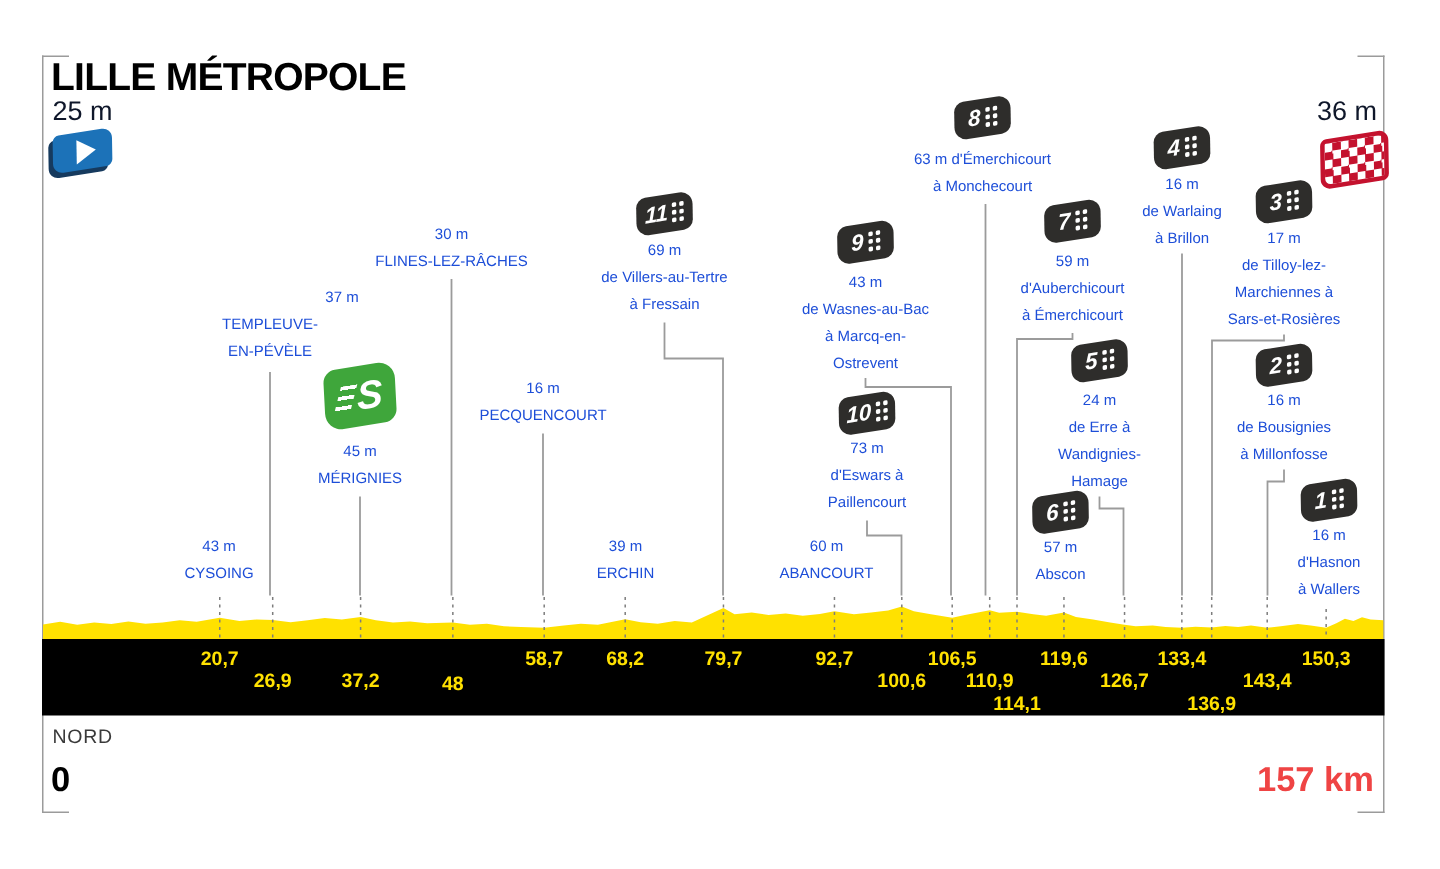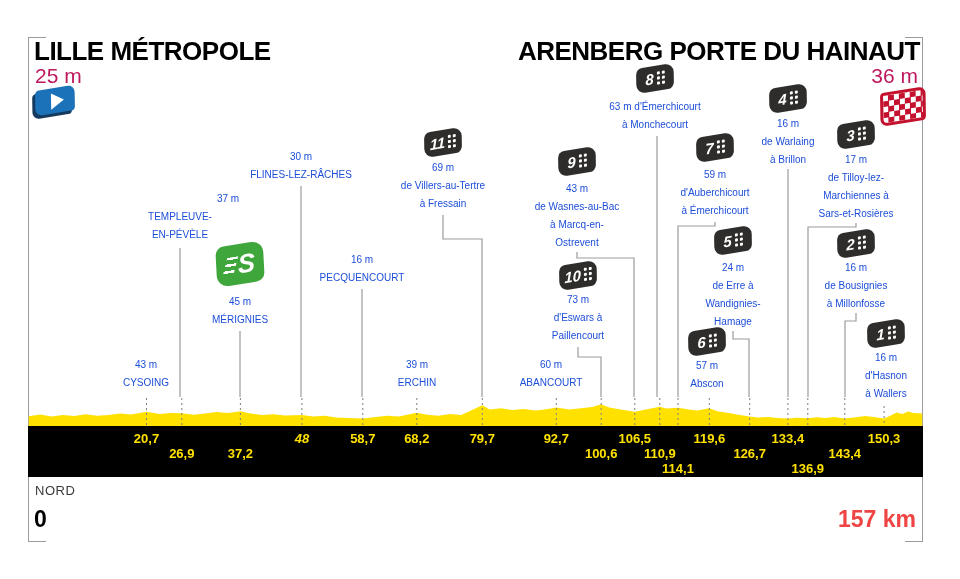--- a/index.html
+++ b/index.html
@@ -6,21 +6,21 @@
   #canvas{position:relative;width:960px;height:579px;background:#ffffff;overflow:hidden;
           font-family:"Liberation Sans","DejaVu Sans",sans-serif;color:#1a1a1a;}
   
   .bracket{position:absolute;top:37px;height:503px;width:17px;}
   #bracket-left{left:28px;border-left:1.5px solid #9b9b9b;border-top:1.5px solid #9b9b9b;border-bottom:1.5px solid #9b9b9b;}
   #bracket-right{left:905px;border-right:1.5px solid #9b9b9b;border-top:1.5px solid #9b9b9b;border-bottom:1.5px solid #9b9b9b;}
   
   .title{position:absolute;top:36px;font-size:26px;font-weight:bold;letter-spacing:-0.5px;color:#000;white-space:nowrap;}
   #start-title{left:34px;}
   #finish-title{right:40px;text-align:right;}
-  .elev{position:absolute;top:64px;font-size:21px;color:#be185d;white-space:nowrap;}
+  .elev{position:absolute;top:64px;font-size:18px;color:#0f172a;white-space:nowrap;}
   #start-elev{left:35px;}
   #finish-elev{right:42px;text-align:left;}
   
   #start-flag{position:absolute;left:35px;top:88px;width:40px;height:25px;background:#1c72b8;
       border-radius:4px 7px 4px 7px;transform:rotate(-9deg) skewX(-8deg);
       box-shadow:-3px 3px 0 #163a5e;display:flex;align-items:center;justify-content:center;}
   #start-flag .tri{width:0;height:0;border-left:13px solid #fff;border-top:8px solid transparent;border-bottom:8px solid transparent;margin-left:4px;}
   #finish-flag{position:absolute;left:880px;top:90px;width:40px;height:27px;
       border:3px solid #c4122e;border-radius:4px 7px 4px 7px;transform:rotate(-9deg) skewX(-8deg);
       background:conic-gradient(#c4122e 0 90deg,#fff 90deg 180deg,#c4122e 180deg 270deg,#fff 270deg) 0 0/11px 11px;}
@@ -263,33 +263,32 @@
           <i></i>
         </span>
       </div>
       <div class="lab" style="left: 886px; top: 349px;">16 m</div>
       <div class="lab" style="left: 886px; top: 367px;">d'Hasnon</div>
       <div class="lab" style="left: 886px; top: 385px;">à Wallers</div>
     </div>
 
   <div id="start-title" class="title">LILLE MÉTROPOLE</div>
   <div id="start-elev" class="elev">25 m</div>
-  <div id="finish-title" class="title">ARENBERG PORTE DU HAINAUT</div>
   <div id="finish-elev" class="elev">36 m</div>
 
   <div id="start-flag">
       <span class="tri"></span>
     </div>
   <div id="finish-flag"></div>
 
   <div id="distance-bar">
       <span class="km-label" style="left: 118.5px; top: 5px;">20,7</span>
       <span class="km-label" style="left: 153.8px; top: 20px;">26,9</span>
       <span class="km-label" style="left: 212.4px; top: 20px;">37,2</span>
-      <span class="km-label" style="left: 273.9px; top: 5px; font-style: italic;">48</span>
+      <span class="km-label" style="left: 273.9px; top: 22px;">48</span>
       <span class="km-label" style="left: 334.8px; top: 5px;">58,7</span>
       <span class="km-label" style="left: 388.8px; top: 5px;">68,2</span>
       <span class="km-label" style="left: 454.3px; top: 5px;">79,7</span>
       <span class="km-label" style="left: 528.3px; top: 5px;">92,7</span>
       <span class="km-label" style="left: 573.2px; top: 20px;">100,6</span>
       <span class="km-label" style="left: 606.8px; top: 5px;">106,5</span>
       <span class="km-label" style="left: 631.8px; top: 20px;">110,9</span>
       <span class="km-label" style="left: 650px; top: 35px;">114,1</span>
       <span class="km-label" style="left: 681.3px; top: 5px;">119,6</span>
       <span class="km-label" style="left: 721.7px; top: 20px;">126,7</span>

